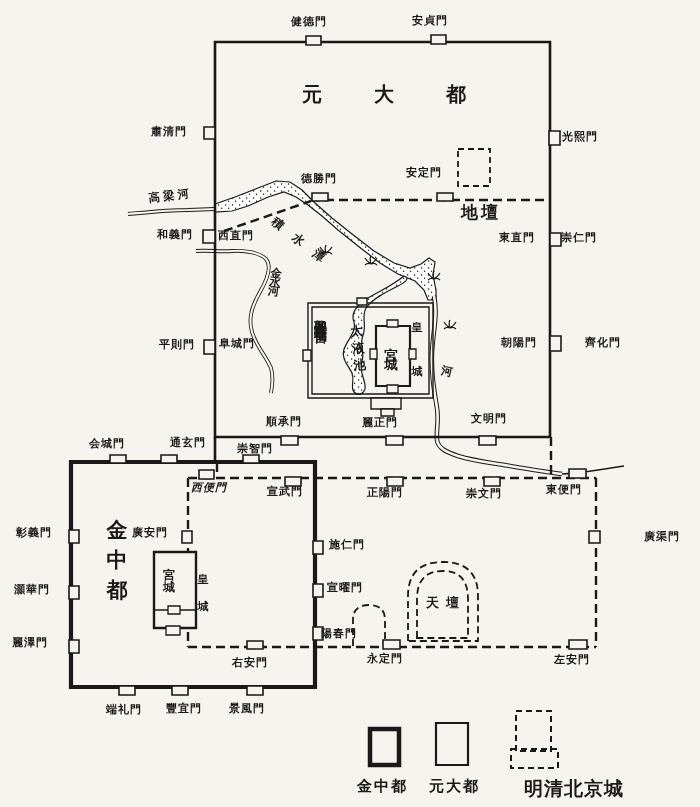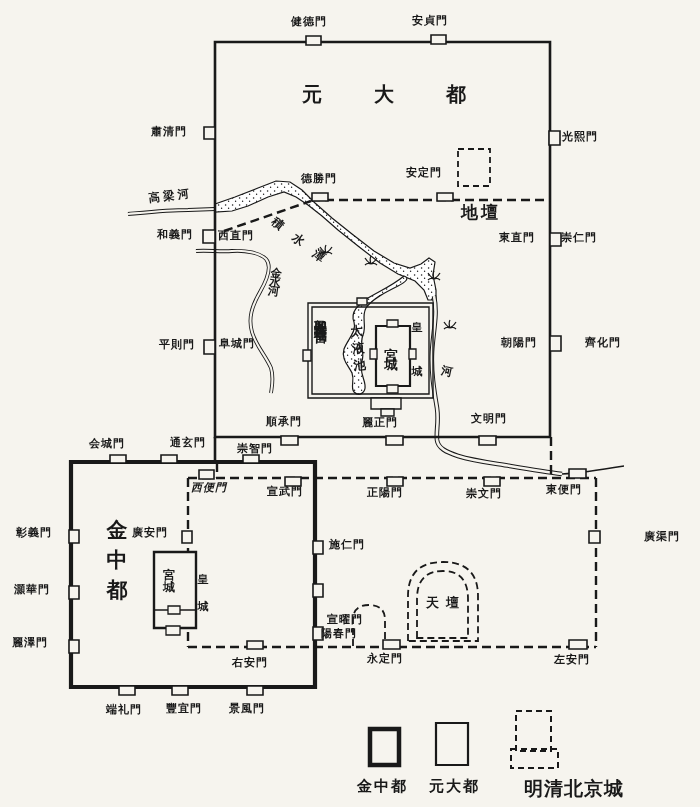--- a/index.html
+++ b/index.html
@@ -207,20 +207,20 @@
 <div class="lbl" style="left:89px;top:438px;">会城門</div>
 <div class="lbl" style="left:161px;top:437px;margin-left:9px;">通玄門</div>
 <div class="lbl" style="left:237px;top:443px;">崇智門</div>
 <div class="lbl" style="left:16px;top:527px;">彰義門</div>
 <div class="lbl" style="left:14px;top:584px;">灝華門</div>
 <div class="lbl" style="left:12px;top:637px;">麗澤門</div>
 <div class="lbl" style="left:106px;top:704px;">端礼門</div>
 <div class="lbl" style="left:166px;top:703px;">豐宜門</div>
 <div class="lbl" style="left:229px;top:703px;">景風門</div>
 <div class="lbl" style="left:329px;top:539px;">施仁門</div>
-<div class="lbl" style="left:327px;top:582px;margin-top:32px;">宣曜門</div>
+<div class="lbl" style="left:327px;top:582px;">宣曜門</div>
 <div class="lbl" style="left:321px;top:628px;">陽春門</div>
 
 <div class="lbl" style="left:357px;top:779px;font-size:15px;letter-spacing:2px;">金中都</div>
 <div class="lbl" style="left:429px;top:779px;font-size:15px;letter-spacing:2px;">元大都</div>
 <div class="lbl" style="left:524px;top:779px;font-size:19px;letter-spacing:1px;">明清北京城</div>
 
 </div>
 
 </body></html>

